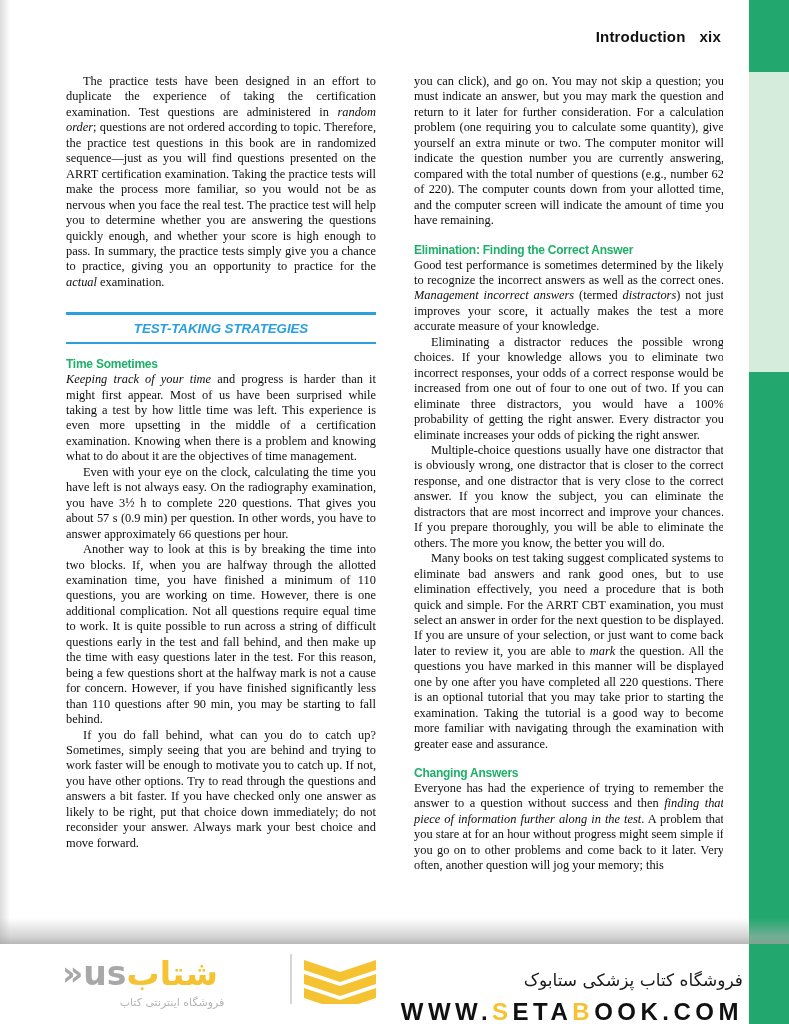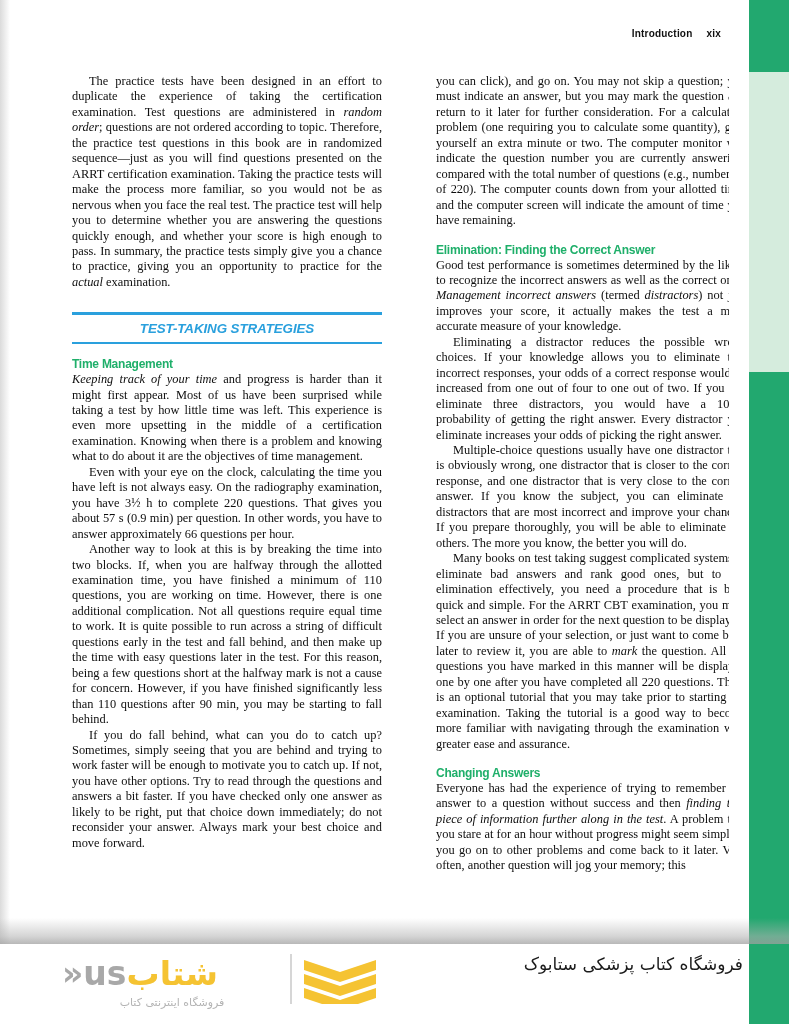--- a/index.html
+++ b/index.html
@@ -42,21 +42,21 @@
     background: linear-gradient(to right, rgba(175,175,175,0.45), rgba(175,175,175,0));
     pointer-events: none;
   }
 
   
   .running-head {
     position: absolute;
     right: 68px;
     top: 28px;
     font-family: "Liberation Sans", sans-serif;
-    font-size: 10px;
+    font-size: 15px;
     font-weight: bold;
     color: #101010;
     letter-spacing: .2px;
     white-space: nowrap;
   }
   .running-head .rh-title { margin-right: 14px; }
 
   
   .edge-tab {
     position: absolute;
@@ -72,26 +72,26 @@
     right: 0;
     top: 944px;
     width: 40px;
     height: 80px;
     background: #22a86f;
   }
 
   
   .columns {
     position: absolute;
-    left: 72px;
+    left: 66px;
     top: 74px;
     width: 657px;
     height: 866px;
     display: flex;
-    gap: 54px;
+    gap: 38px;
     overflow: hidden;
   }
   .col {
     width: 310px;
     flex: 0 0 310px;
   }
 
   p.body {
     margin: 0;
     font-size: 12.4px;
@@ -203,21 +203,21 @@
     left: 240px;
     top: 8px;
     width: 76px;
     height: 46px;
   }
   .logo-chevrons svg { display: block; }
 
   .footer-right {
     position: absolute;
     right: 46px;
-    top: 8px;
+    top: 24px;
     width: 400px;
     text-align: right;
   }
   .footer-fa {
     direction: rtl;
     font-family: "DejaVu Sans", sans-serif;
     font-size: 17px;
     color: #1a1a1a;
     line-height: 1.5;
     white-space: nowrap;
@@ -251,21 +251,21 @@
     <div class="col">
 
       <p class="body indent"><span>The practice tests have been designed in an effort to duplicate the experience of taking the certification examination. Test questions are administered in </span><em>random order</em><span>; questions are not ordered according to topic. Therefore, the practice test questions in this book are in randomized sequence—just as you will find questions presented on the ARRT certification examination. Taking the practice tests will make the process more familiar, so you would not be as nervous when you face the real test. The practice test will help you to determine whether you are answering the questions quickly enough, and whether your score is high enough to pass. In summary, the practice tests simply give you a chance to practice, giving you an opportunity to practice for the </span><em>actual</em><span> examination.</span></p>
 
       <div class="rule-heading">
         <div class="rule top"></div>
         <div class="htext">TEST-TAKING STRATEGIES</div>
         <div class="rule bottom"></div>
       </div>
 
-      <h3 class="sub">Time Management</h3>
+      <h3 class="sub">Time Sometimes</h3>
 
       <p class="body"><em>Keeping track of your time</em><span> and progress is harder than it might first appear. Most of us have been surprised while taking a test by how little time was left. This experience is even more upsetting in the middle of a certification examination. Knowing when there is a problem and knowing what to do about it are the objectives of time management.</span></p>
 
       <p class="body indent">Even with your eye on the clock, calculating the time you have left is not always easy. On the radiography examination, you have 3½ h to complete 220 questions. That gives you about 57 s (0.9 min) per question. In other words, you have to answer approximately 66 questions per hour.</p>
 
       <p class="body indent">Another way to look at this is by breaking the time into two blocks. If, when you are halfway through the allotted examination time, you have finished a minimum of 110 questions, you are working on time. However, there is one additional complication. Not all questions require equal time to work. It is quite possible to run across a string of difficult questions early in the test and fall behind, and then make up the time with easy questions later in the test. For this reason, being a few questions short at the halfway mark is not a cause for concern. However, if you have finished significantly less than 110 questions after 90 min, you may be starting to fall behind.</p>
 
       <p class="body indent">If you do fall behind, what can you do to catch up? Sometimes, simply seeing that you are behind and trying to work faster will be enough to motivate you to catch up. If not, you have other options. Try to read through the questions and answers a bit faster. If you have checked only one answer as likely to be right, put that choice down immediately; do not reconsider your answer. Always mark your best choice and move forward.</p>
 
     </div>
@@ -309,17 +309,18 @@
         <svg width="76" height="46" viewBox="0 0 76 46" xmlns="http://www.w3.org/2000/svg">
           <path d="M2 2 L38 14 L74 2 L74 12 L38 24 L2 12 Z" fill="#f5c332"></path>
           <path d="M2 16 L38 28 L74 16 L74 26 L38 38 L2 26 Z" fill="#f5c332"></path>
           <path d="M2 30 L38 42 L74 30 L74 40 L38 52 L2 40 Z" fill="#f5c332"></path>
         </svg>
       </div>
     </div>
 
     <div class="footer-right">
       <div class="footer-fa">فروشگاه کتاب پزشکی ستابوک</div>
+      <div class="footer-url"><span>WWW.</span><span class="hl">S</span><span>ETA</span><span class="hl">B</span><span>OOK.COM</span></div>
     </div>
   </div>
 </div>
 
 <div class="edge-tab-footer"></div>
 
 </body></html>

